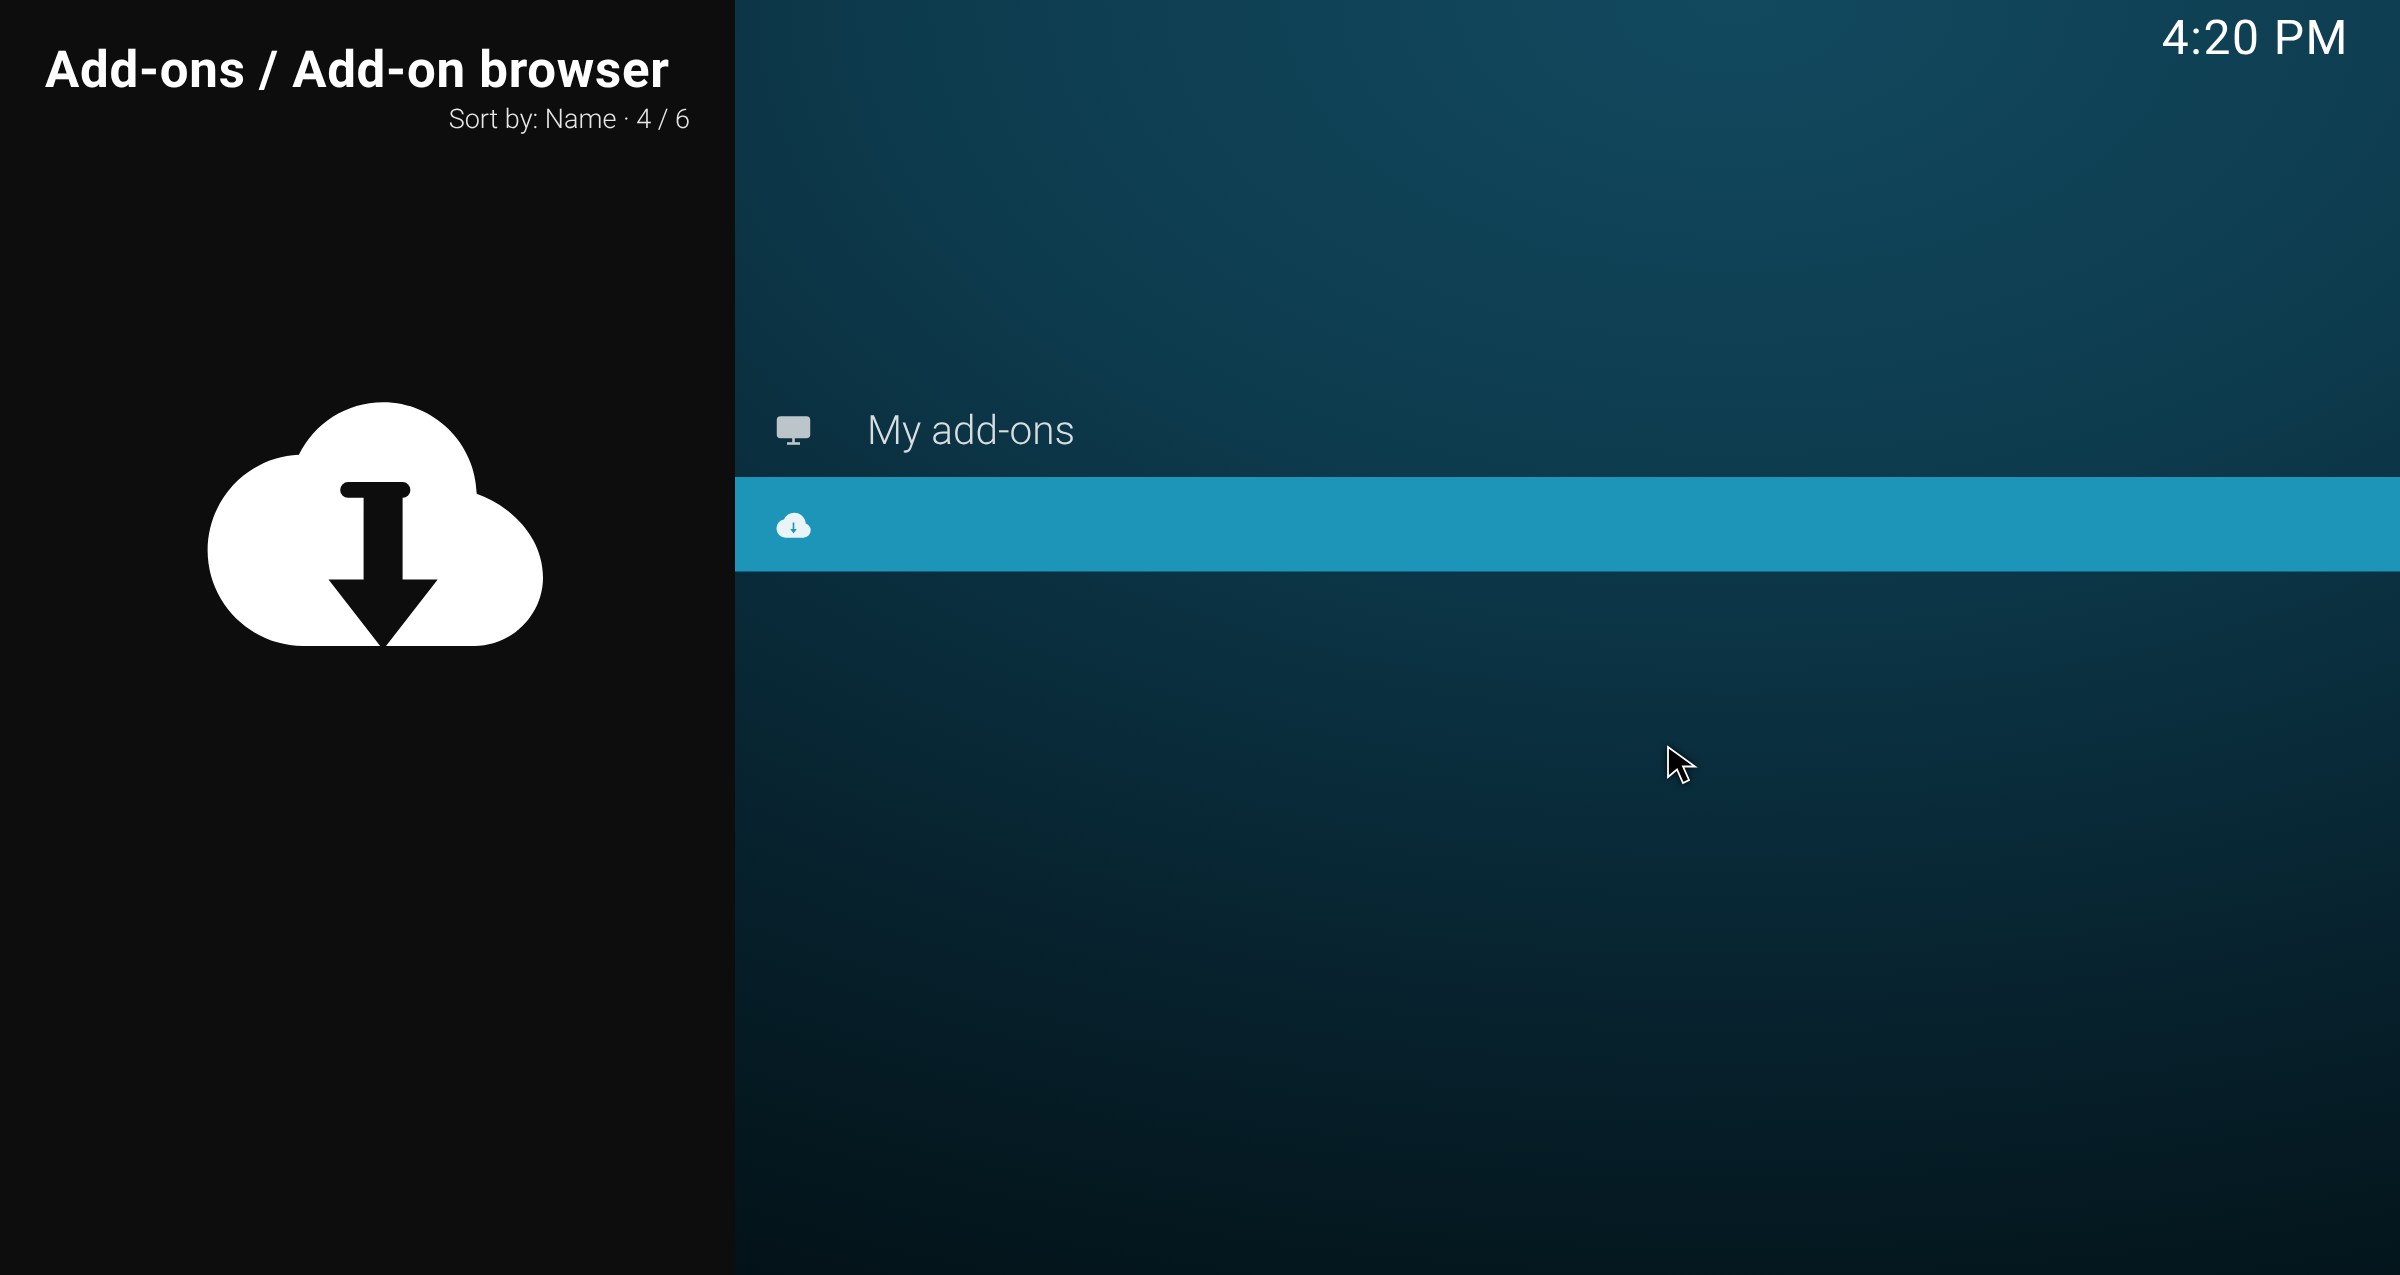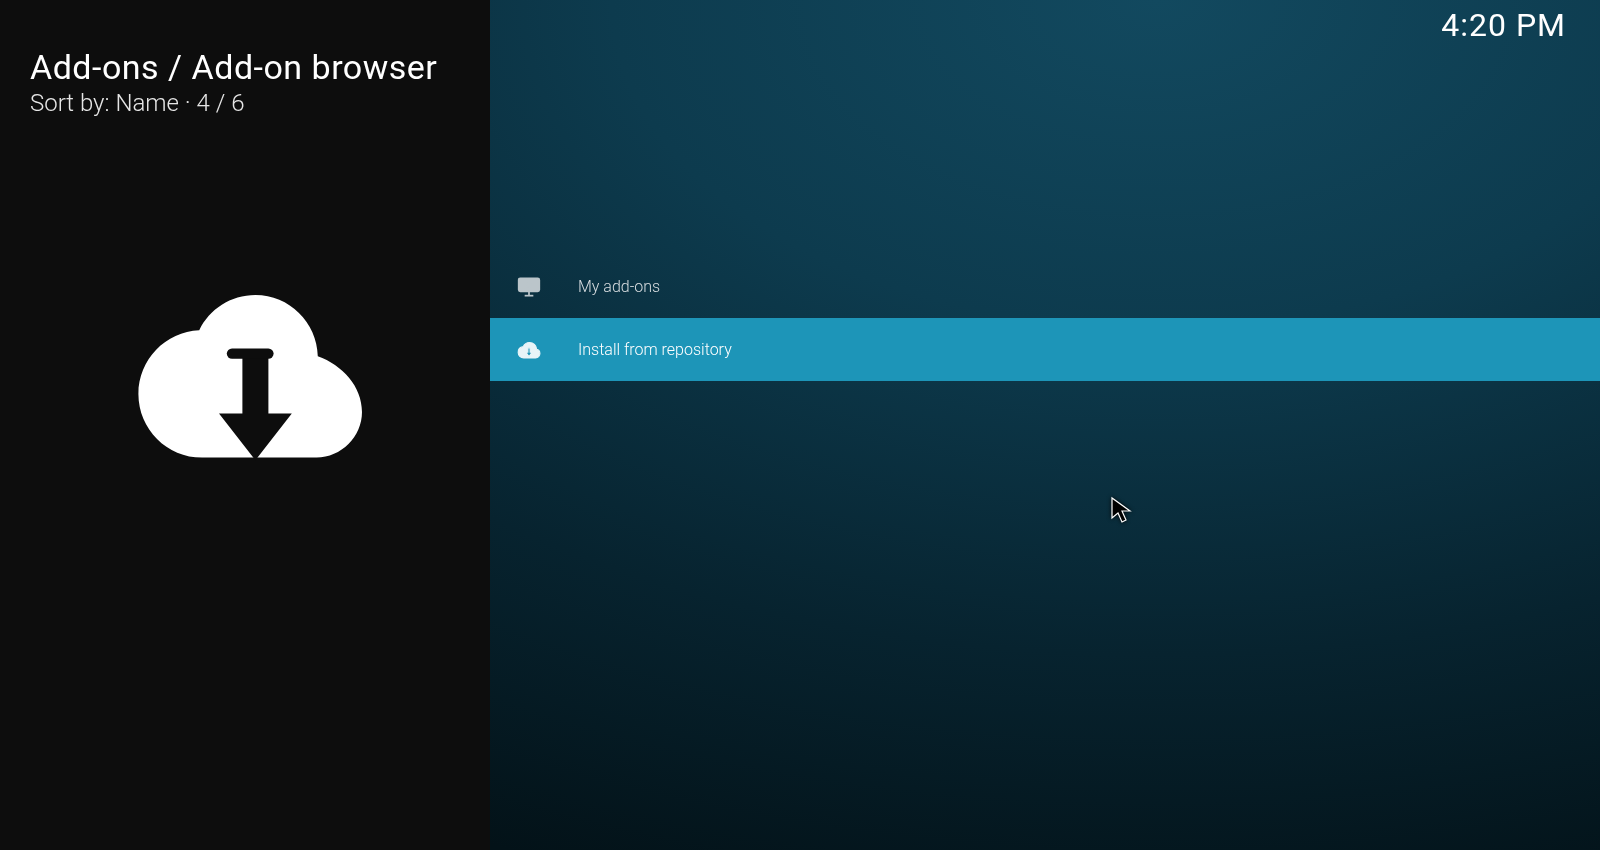--- a/index.html
+++ b/index.html
@@ -9,30 +9,30 @@
 .sidebar {
   width: 490px;
   height: 100%;
   background: #0d0d0d;
   color: #fff;
   display: flex;
   flex-direction: column;
 }
 .breadcrumb {
   font-size: 34px;
-  font-weight: 400;
+  font-weight: 700;
   padding: 27px 30px 0 30px;
   letter-spacing: .5px;
-  margin-top: 20px;
 }
 .sort-line {
-  font-size: 24px;
+  font-size: 18px;
   font-weight: 300;
   padding: 2px 30px 0 30px;
   color: #e6e6e6;
+  text-align: right;
 }
 .sidebar-art {
   flex: 1;
   display: flex;
   align-items: flex-start;
   justify-content: center;
   padding-top: 130px;
 }
 .cloud-icon svg { width: 260px; height: 260px; }
 
@@ -57,21 +57,21 @@
   top: 255px;
   left: 0;
   right: 0;
 }
 .menu-item {
   display: flex;
   align-items: center;
   height: 63px;
   padding-left: 18px;
   color: #d8dde0;
-  font-size: 16px;
+  font-size: 27px;
   font-weight: 300;
   cursor: pointer;
 }
 .menu-item .icon {
   width: 42px;
   display: flex;
   justify-content: center;
   align-items: center;
   margin-right: 28px;
   opacity: .9;
@@ -139,21 +139,20 @@
 
 
 
     <div class="menu-item selected">
       <span class="icon">
         <svg viewBox="0 0 24 24" stroke="none">
           <path d="M19 11.2C18.9 7.8 16 5 12.5 5c-2.6 0-4.9 1.6-5.9 3.9C3.9 9.3 2 11.5 2 14.2 2 17 4.3 19.3 7.1 19.3h11c2.2 0 4-1.8 4-4 0-2.2-1.7-3.9-3.9-4.1Z"></path>
           <path fill="#1d95b8" d="M11 10h2v4h2l-3 4-3-4h2z"></path>
         </svg>
       </span>
-      <span>Install from repository</span>
     </div>
 
 
 
   </div>
 
 
   <div class="cursor">
     <svg width="24" height="28" viewBox="0 0 24 28">
       <path d="M2 2 L2 22 L8 17 L12 26 L16 24 L12 15 L20 15 Z" fill="#000" stroke="#fff" stroke-width="1.2"></path>

